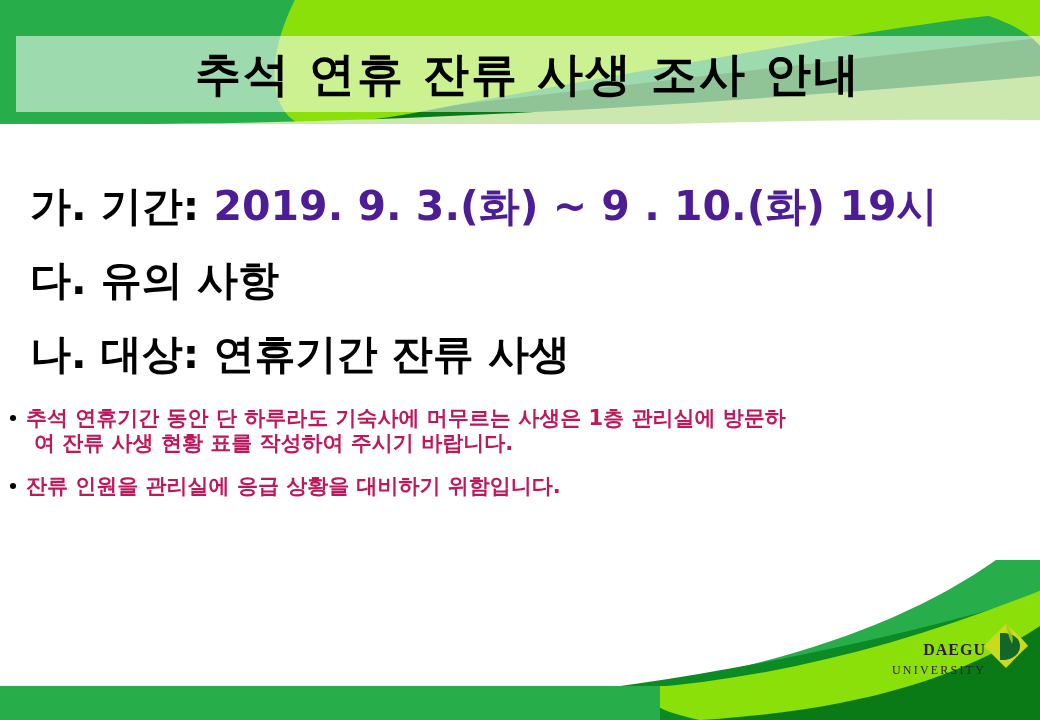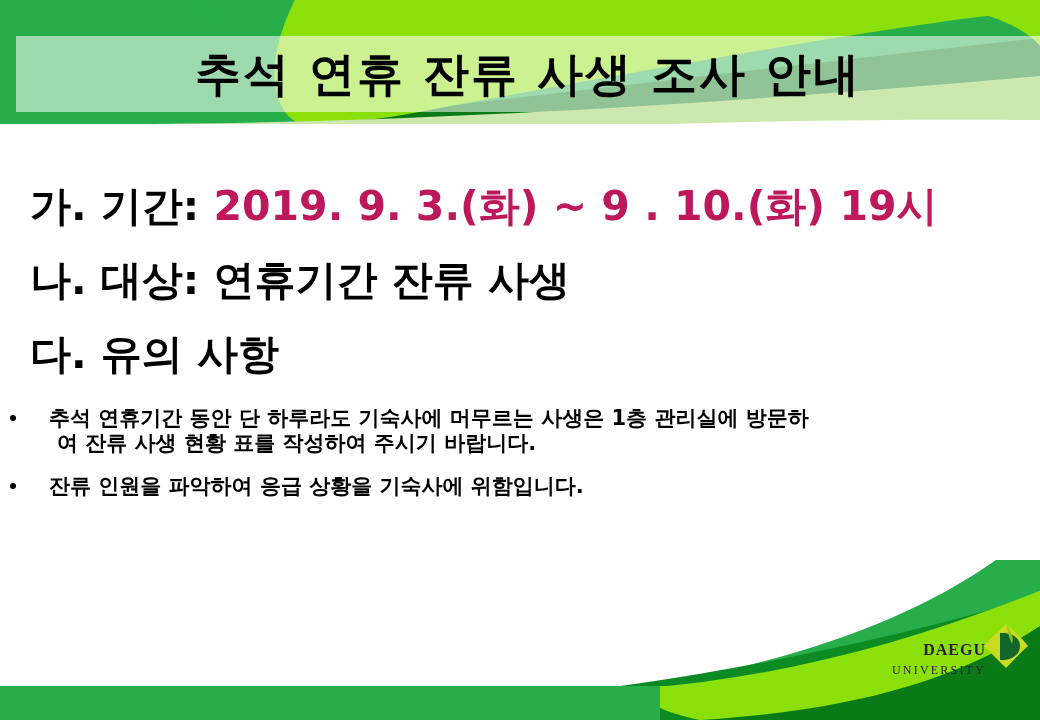--- a/index.html
+++ b/index.html
@@ -62,34 +62,34 @@
   .lettered-line {
     font-size: 41px;
     font-weight: bold;
     color: #000000;
     line-height: 1.0;
     margin: 0 0 33px 0;
     padding-left: 30px;
     white-space: nowrap;
   }
   .lettered-line .val {
-    color: #be185d;
+    color: #4c1d95;
   }
 
   #bullets {
     margin: 8px 0 0 0;
     padding: 0;
     list-style: none;
   }
   .bullet-row {
     position: relative;
-    padding-left: 49px;
+    padding-left: 26px;
     font-size: 21px;
     font-weight: bold;
-    color: #000000;
+    color: #be185d;
     line-height: 1.0;
     margin-bottom: 8px;
   }
   .bullet-dot {
     position: absolute;
     left: 10px;
     top: 7px;
     width: 6px;
     height: 6px;
     background: #000000;
@@ -204,37 +204,37 @@
     <h1 id="slide-title">추석 연휴 잔류 사생 조사 안내</h1>
   </div>
 
   <div id="body-block">
 
     <p class="lettered-line">
       <span>가. 기간: </span><span class="val">2019. 9. 3.(화)  ~  9 . 10.(화) 19시</span>
     </p>
 
     <p class="lettered-line">
+      <span>다. 유의 사항</span>
+    </p>
+
+    <p class="lettered-line">
       <span>나. 대상: 연휴기간 잔류 사생</span>
-    </p>
-
-    <p class="lettered-line">
-      <span>다. 유의 사항</span>
     </p>
 
     <ul id="bullets">
       <li class="bullet-row">
         <span class="bullet-dot"></span>
         <span class="bullet-text">추석 연휴기간 동안 단 하루라도 기숙사에 머무르는 사생은 1층 관리실에 방문하</span>
         <span class="bullet-cont">여 잔류 사생 현황 표를 작성하여 주시기 바랍니다.</span>
       </li>
       <li class="spacer-row"></li>
       <li class="bullet-row">
         <span class="bullet-dot"></span>
-        <span class="bullet-text">잔류 인원을 파악하여 응급 상황을 기숙사에 위함입니다.</span>
+        <span class="bullet-text">잔류 인원을 관리실에 응급 상황을 대비하기 위함입니다.</span>
       </li>
     </ul>
   </div>
 
   <div id="logo">
     <div id="logo-text">
       <span id="logo-name">DAEGU</span>
       <span id="logo-sub">UNIVERSITY</span>
     </div>
     <svg id="logo-mark" viewBox="0 0 48 48" aria-hidden="true">

